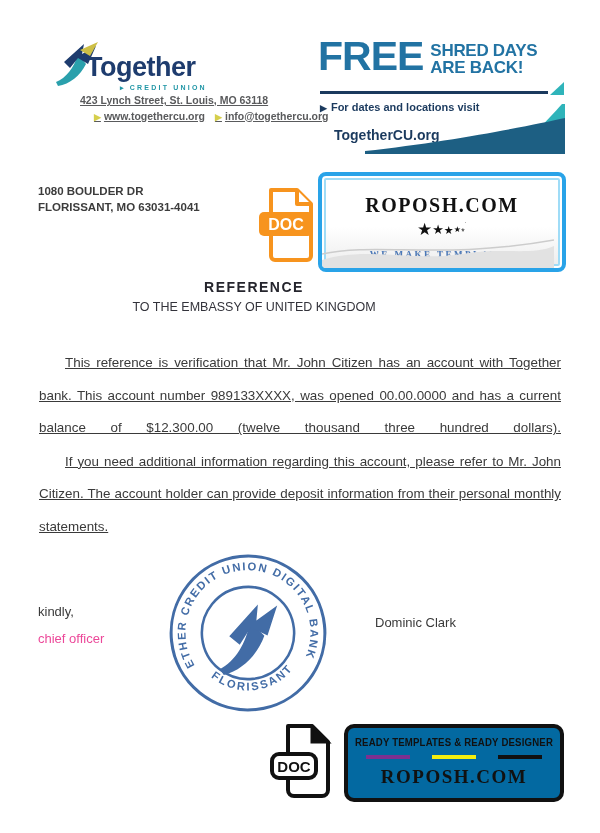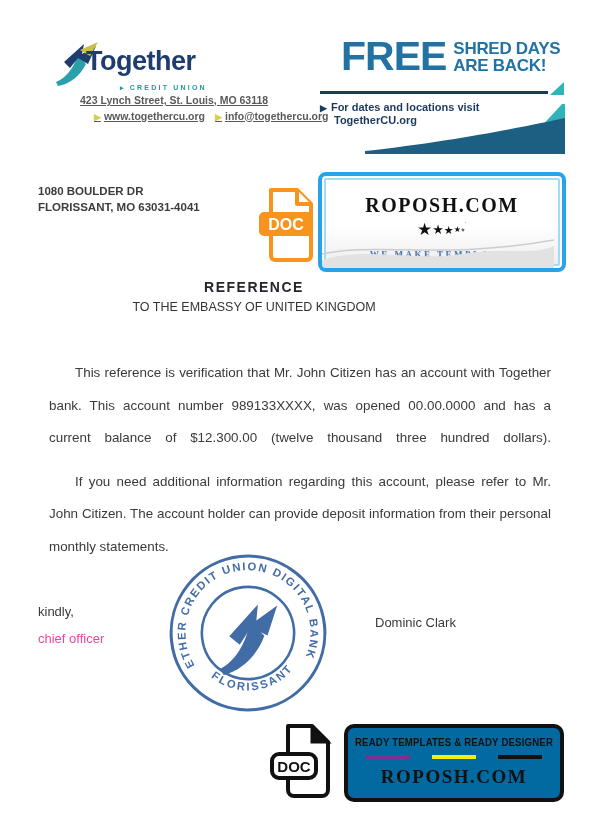--- a/index.html
+++ b/index.html
@@ -4,39 +4,39 @@
 <style>
   html,body{margin:0;padding:0;background:#888;}
   .page{
     position:relative;width:600px;height:833px;background:#ffffff;
     font-family:"Liberation Sans",sans-serif;color:#3a3a3a;overflow:hidden;
     margin:0 auto;
   }
   
   .logo-block{position:absolute;left:54px;top:36px;}
   .logo-mark{position:absolute;left:0;top:2px;}
-  .logo-word{position:absolute;left:32px;top:10px;font-size:27px;font-weight:bold;
+  .logo-word{position:absolute;left:32px;top:16px;font-size:27px;font-weight:bold;
     color:#1e3c6e;letter-spacing:-0.5px;}
   .logo-tagline{position:absolute;left:66px;top:48px;font-size:7px;font-weight:bold;
     letter-spacing:2.2px;color:#2196a6;white-space:nowrap;}
   .addr-block{position:absolute;left:80px;top:93px;font-size:10.5px;font-weight:bold;
     color:#595a5c;line-height:15.5px;white-space:nowrap;text-decoration:underline;}
   .addr-links{display:flex;gap:10px;align-items:center;padding-left:14px;}
   .bullet{color:#d6cf4c;font-size:9px;margin-right:3px;}
   
   .promo{position:absolute;left:318px;top:34px;width:247px;height:120px;}
-  .promo-head{display:flex;align-items:flex-start;gap:7px;color:#2273a3;margin-left:23px;}
+  .promo-head{display:flex;align-items:center;gap:7px;color:#2273a3;}
   .promo-free{font-size:41px;font-weight:bold;line-height:44px;letter-spacing:-1px;}
   .promo-sub{padding-top:6px;font-size:17px;font-weight:bold;line-height:17px;letter-spacing:-0.3px;}
   .promo-rule{position:absolute;left:2px;top:57px;width:228px;height:3px;background:#1b3a5e;}
   .rule-tip{position:absolute;left:232px;top:48px;width:0;height:0;
     border-left:14px solid transparent;border-bottom:13px solid #2fb4ba;}
   .promo-note{position:absolute;left:2px;top:67px;font-size:11px;font-weight:bold;color:#1b3a5e;}
   .promo-note .arrow{font-size:9px;margin-right:4px;}
-  .promo-site{font-size:11px;margin-left:14px;margin-top:1px;}
+  .promo-site{font-size:14px;margin-left:14px;margin-top:14px;}
   .promo-wave{position:absolute;right:0;bottom:0;}
   
   .recipient{position:absolute;left:38px;top:184px;font-size:11.5px;font-weight:bold;
     color:#3c3c3c;line-height:15.5px;}
   
   .doc-top{position:absolute;left:257px;top:186px;}
   .doc-bottom{position:absolute;left:270px;top:724px;}
   
   .badge-top{position:absolute;left:318px;top:172px;width:240px;height:92px;
     border:4px solid #29a3e8;border-radius:8px;
@@ -56,21 +56,21 @@
   .badge-top-tag{margin-top:8px;font-family:"Liberation Serif",serif;font-weight:bold;
     font-size:9px;letter-spacing:2.5px;color:#4a78b8;text-shadow:0.5px 0.5px 0 #cfcfcf;}
   .badge-wave{position:absolute;left:0;bottom:0;}
   
   .title-block{position:absolute;left:0;top:279px;width:508px;text-align:center;color:#25252d;}
   .title-main{font-size:14px;font-weight:bold;letter-spacing:1.5px;}
   .title-sub{margin-top:5px;font-size:12.5px;color:#33333b;}
   
   .body-text{position:absolute;left:38px;top:346px;width:524px;font-size:13.4px;
     line-height:32.6px;color:#3a3a3a;}
-  .body-text p{margin:11px;text-align:justify;text-indent:26px;}
+  .body-text p{margin:1px;text-align:justify;text-indent:26px;text-decoration:underline;}
   .body-text p.force-last{text-align-last:justify;}
   
   .sig-closing{position:absolute;left:38px;top:604px;font-size:13px;color:#3a3a3a;}
   .sig-role{position:absolute;left:38px;top:631px;font-size:13px;color:#ec4899;}
   .sig-name{position:absolute;left:375px;top:615px;font-size:13px;color:#3a3a3a;}
   .stamp{position:absolute;left:166px;top:551px;transform:rotate(-6deg);opacity:0.92;}
   
   .badge-bottom{position:absolute;left:344px;top:724px;width:212px;height:70px;
     border:4px solid #111;border-radius:10px;background:#0369a1;text-align:center;}
   .badge-bottom-tag{margin-top:9px;font-size:10px;font-weight:bold;color:#111;

